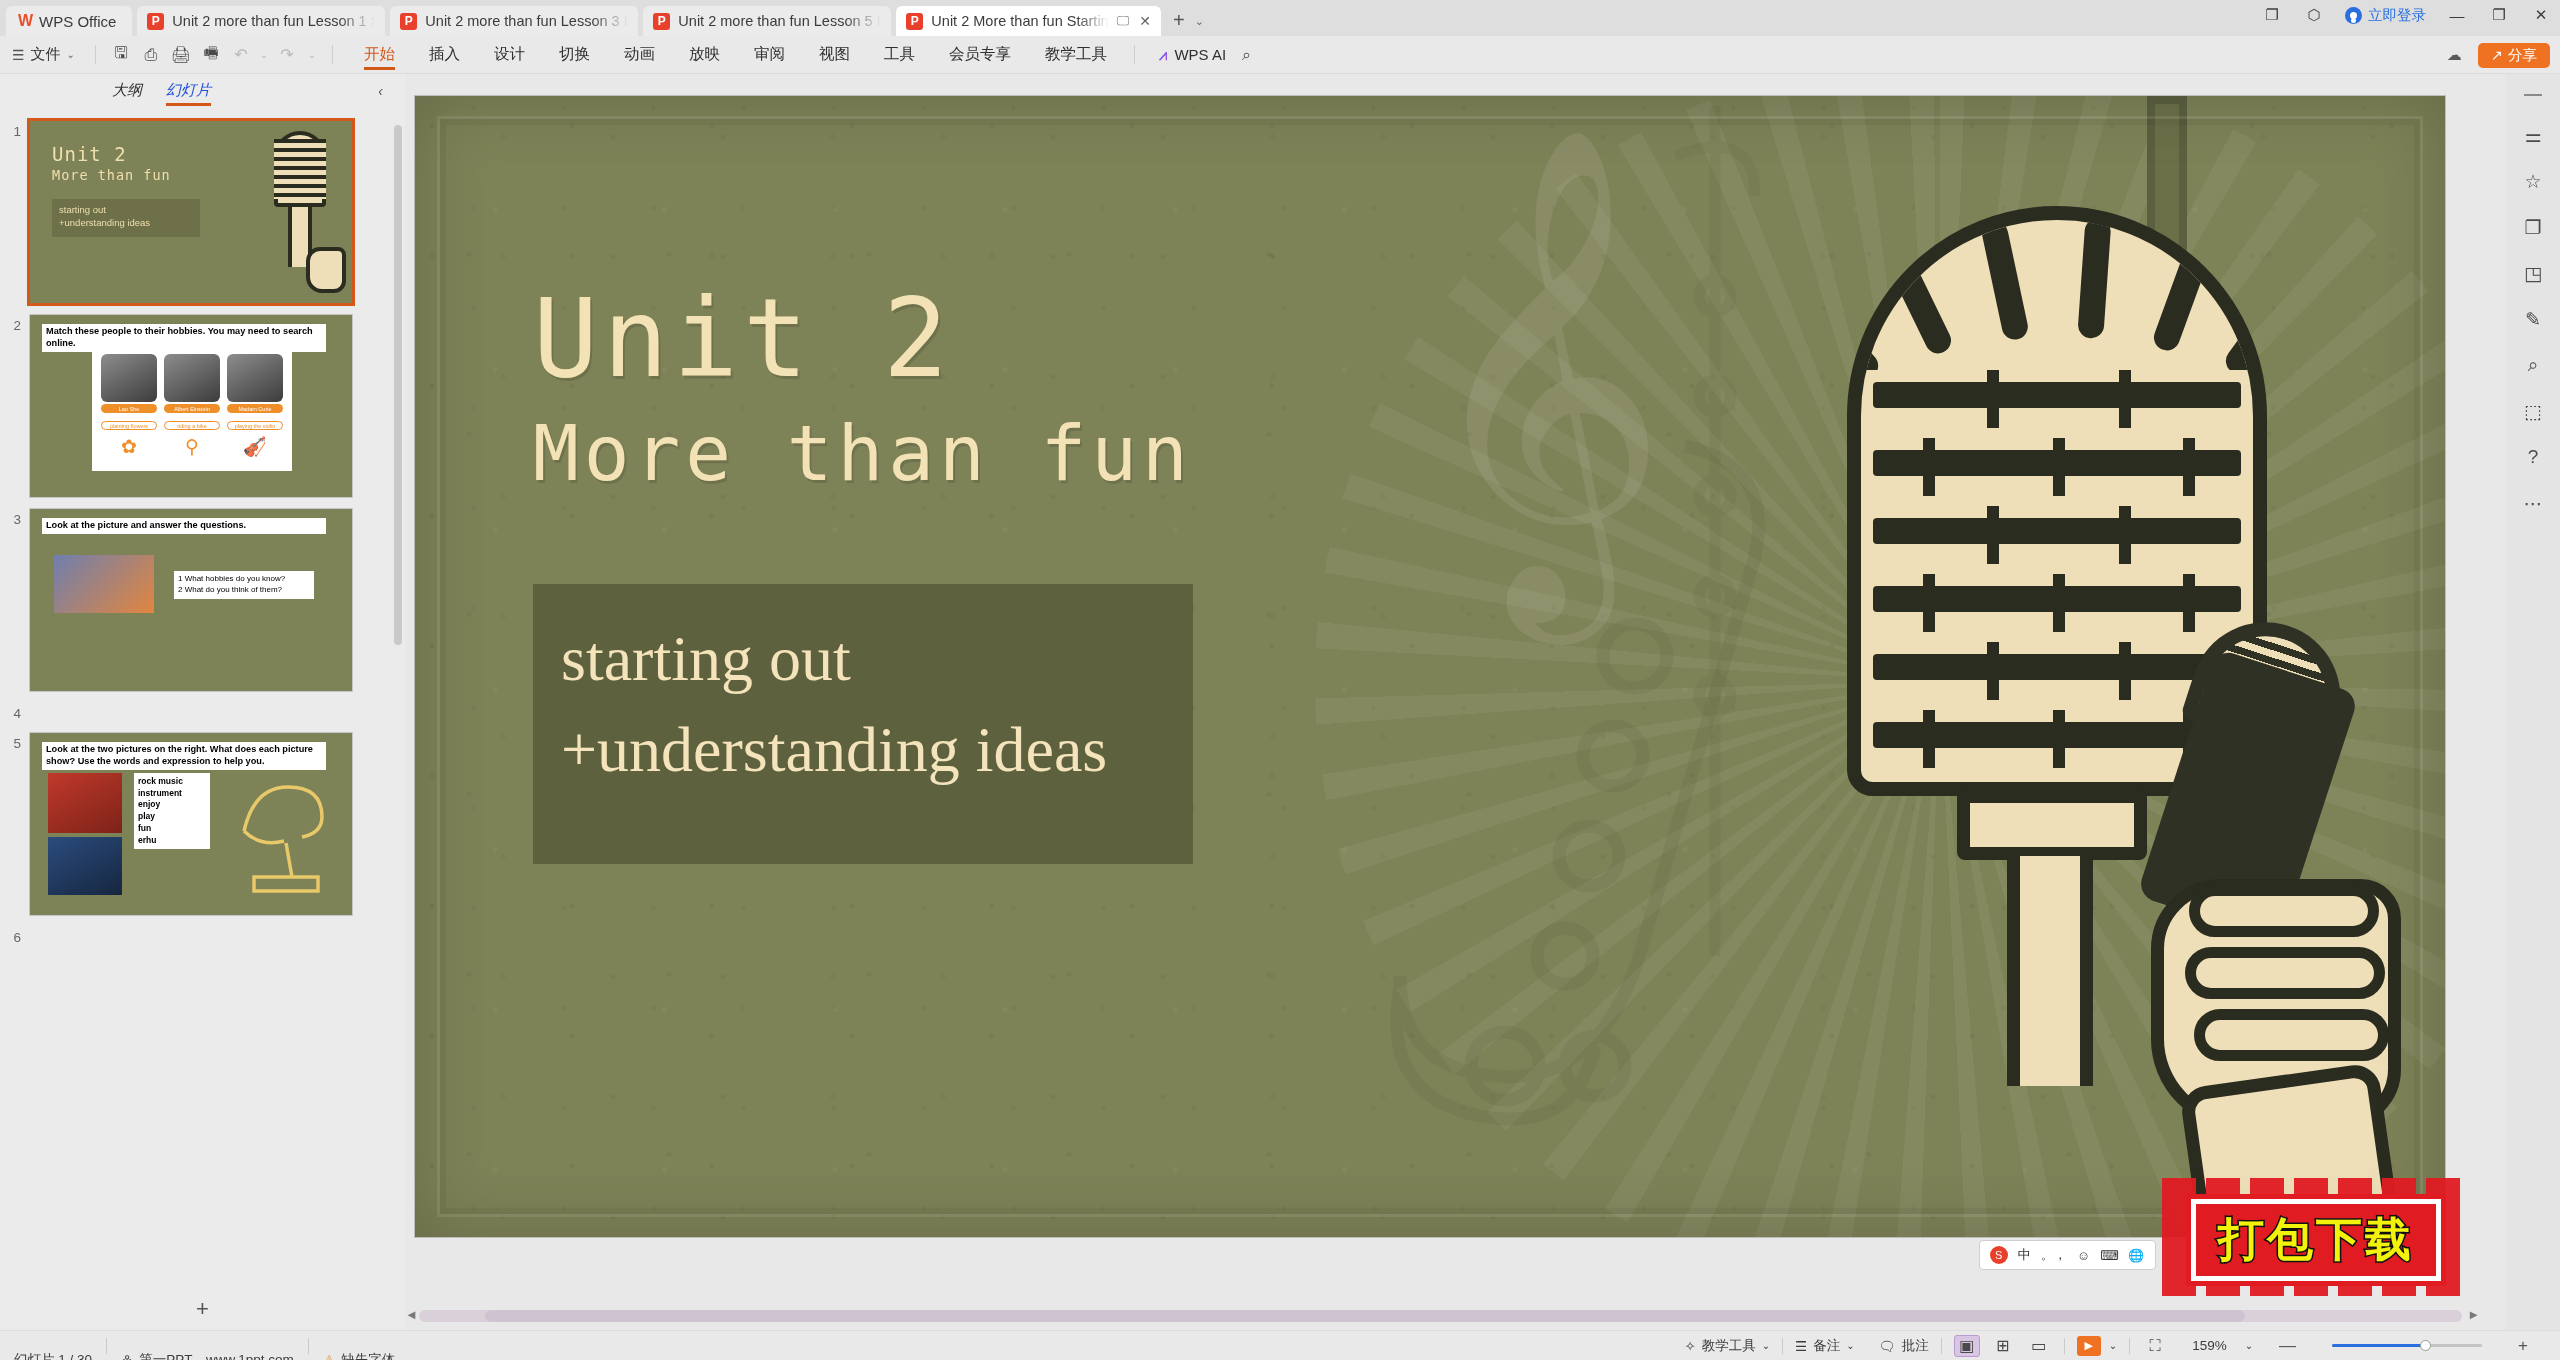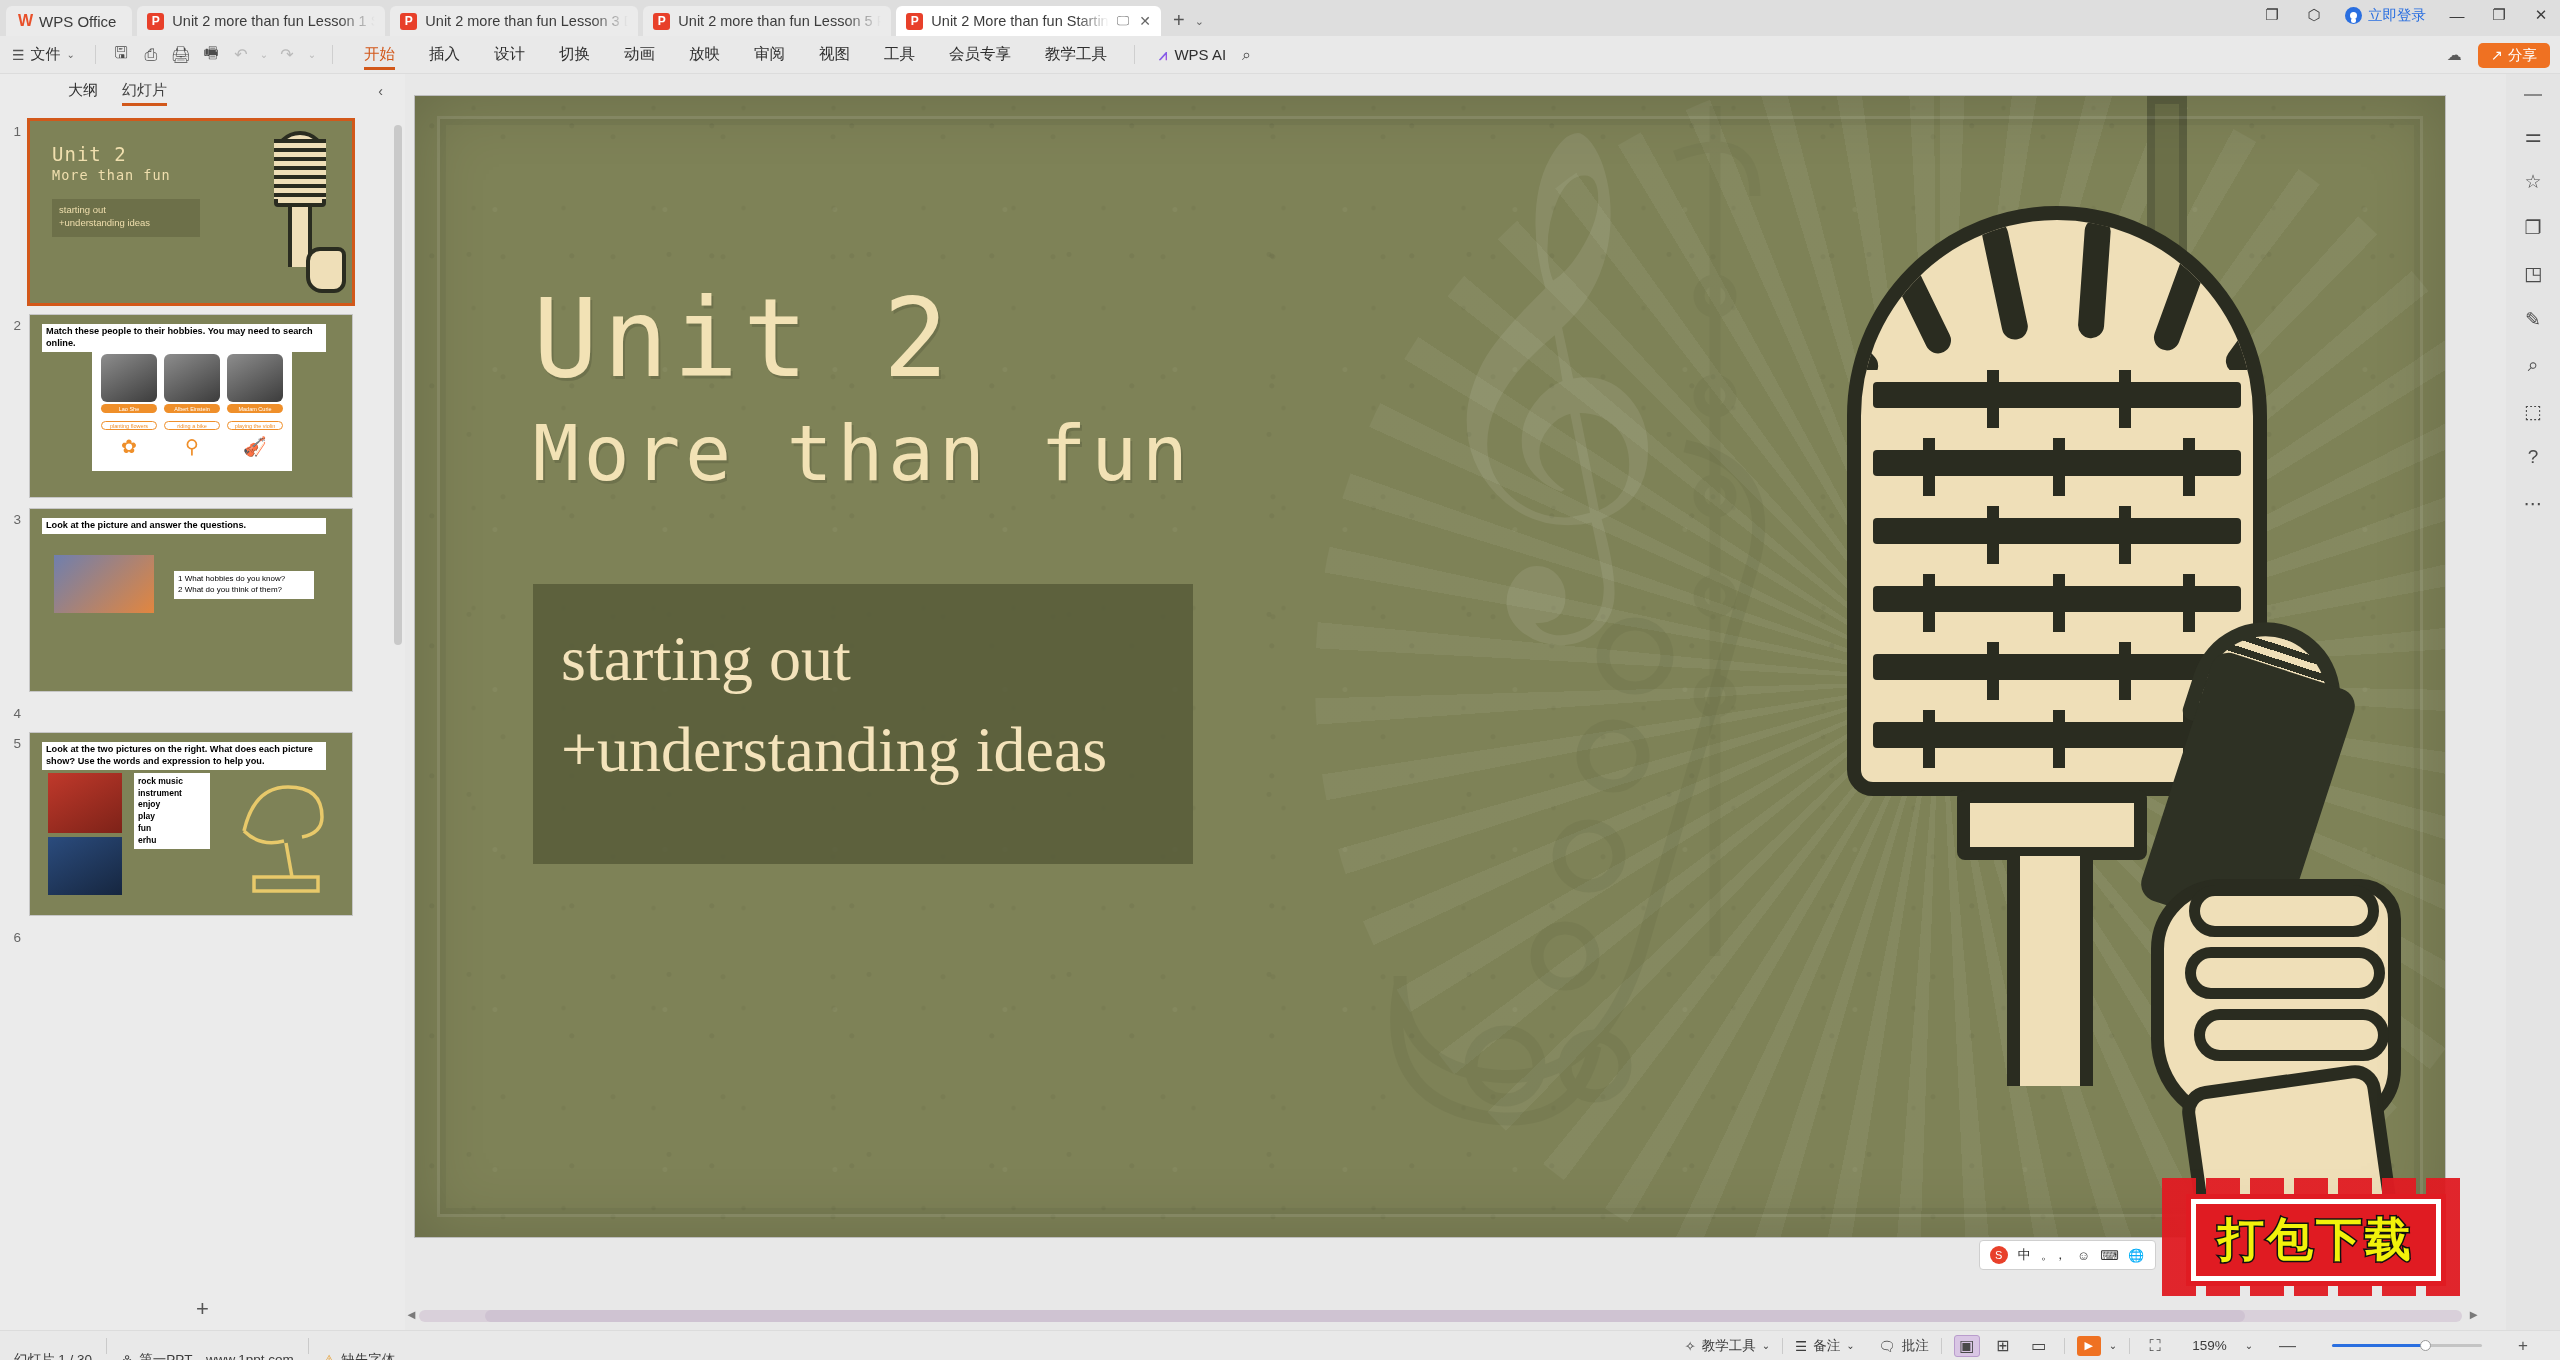--- a/index.html
+++ b/index.html
@@ -83,23 +83,23 @@
   .share-btn {
     background: #ef7122; color: #fff; font-size: 14.5px; border-radius: 5px;
     height: 25px; padding: 0 13px; display: flex; align-items: center; gap: 5px;
   }
 
   
   .workarea { flex: 1 1 auto; display: flex; background: #e8e8e8; min-height: 0; position: relative; }
 
   
   .thumbpanel { width: 405px; flex: 0 0 405px; display: flex; flex-direction: column; background:#ebebeb; }
-  .tp-tabs { height: 37px; display: flex; align-items: center; padding-left: 68px; gap: 24px; position: relative;}
+  .tp-tabs { height: 37px; display: flex; align-items: center; padding-left: 112px; gap: 24px; position: relative; font-style: italic;}
   .tp-tab { font-size: 15px; color: #333; position: relative; padding-bottom: 5px;}
-  .tp-tab.active { color: #404040; }
+  .tp-tab.active { color: #1d4ed8; }
   .tp-tab.active::after { content:""; position:absolute; left:0; right:0; bottom: -1px; height: 2.5px; background:#d2581a;}
   .tp-collapse { position:absolute; right: 22px; top: 9px; font-size: 14px; color: #555; }
   .tp-scroll { flex: 1 1 auto; overflow: hidden; position: relative; padding-top: 4px;}
   .thumb-row { display:flex; align-items:flex-start; padding: 6px 14px 6px 0; }
   .thumb-num { width: 30px; flex:0 0 30px; text-align:right; padding-right:9px; font-size:13.5px; color:#666; padding-top:3px;}
   .thumb {
     width: 322px; height: 182px; flex: 0 0 322px; background: #7e8257; position: relative; overflow: hidden;
     box-shadow: 0 0 0 1px #c6c6c6;
   }
   .thumb.sel { box-shadow: 0 0 0 3px #d2581a; }

